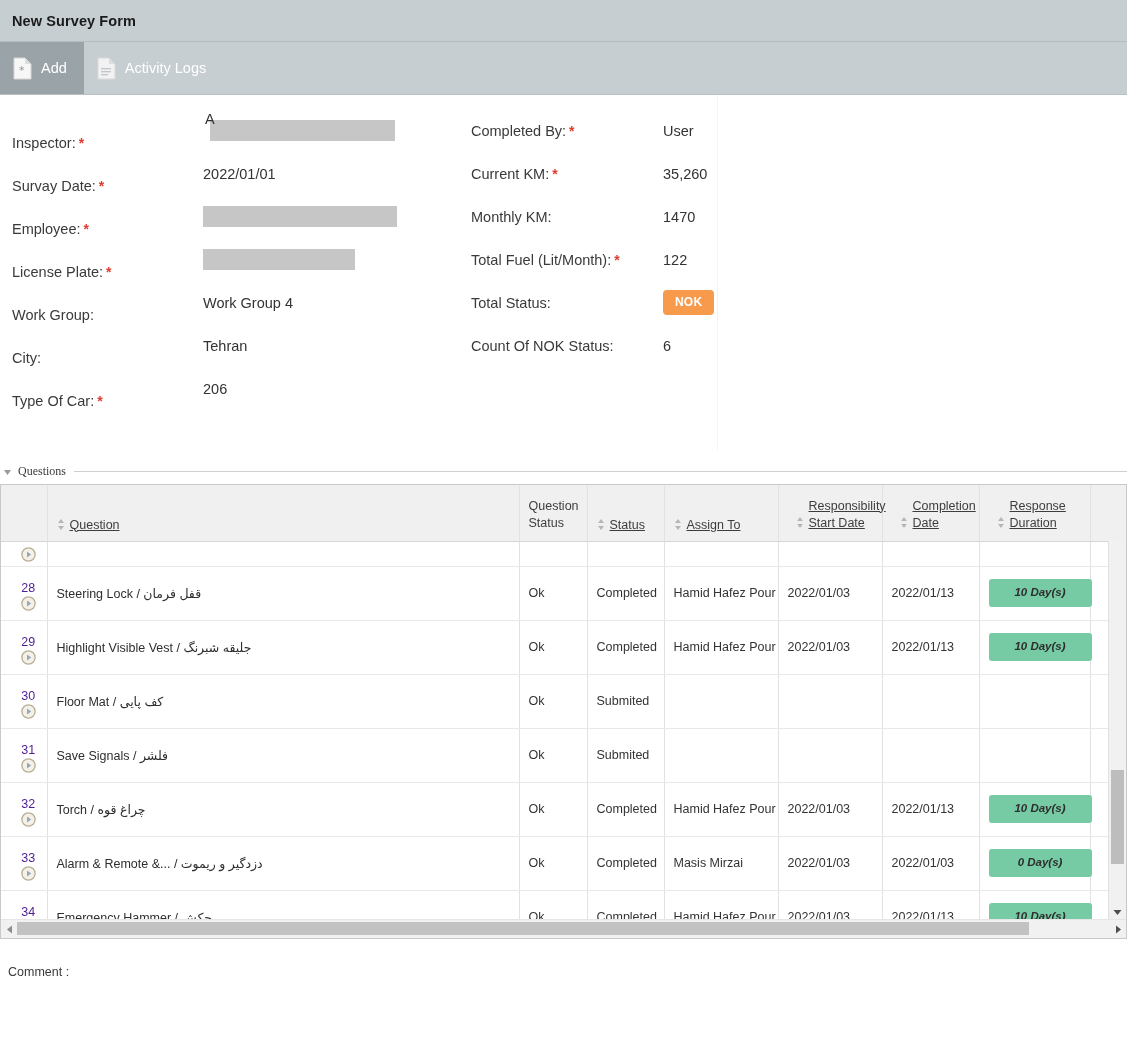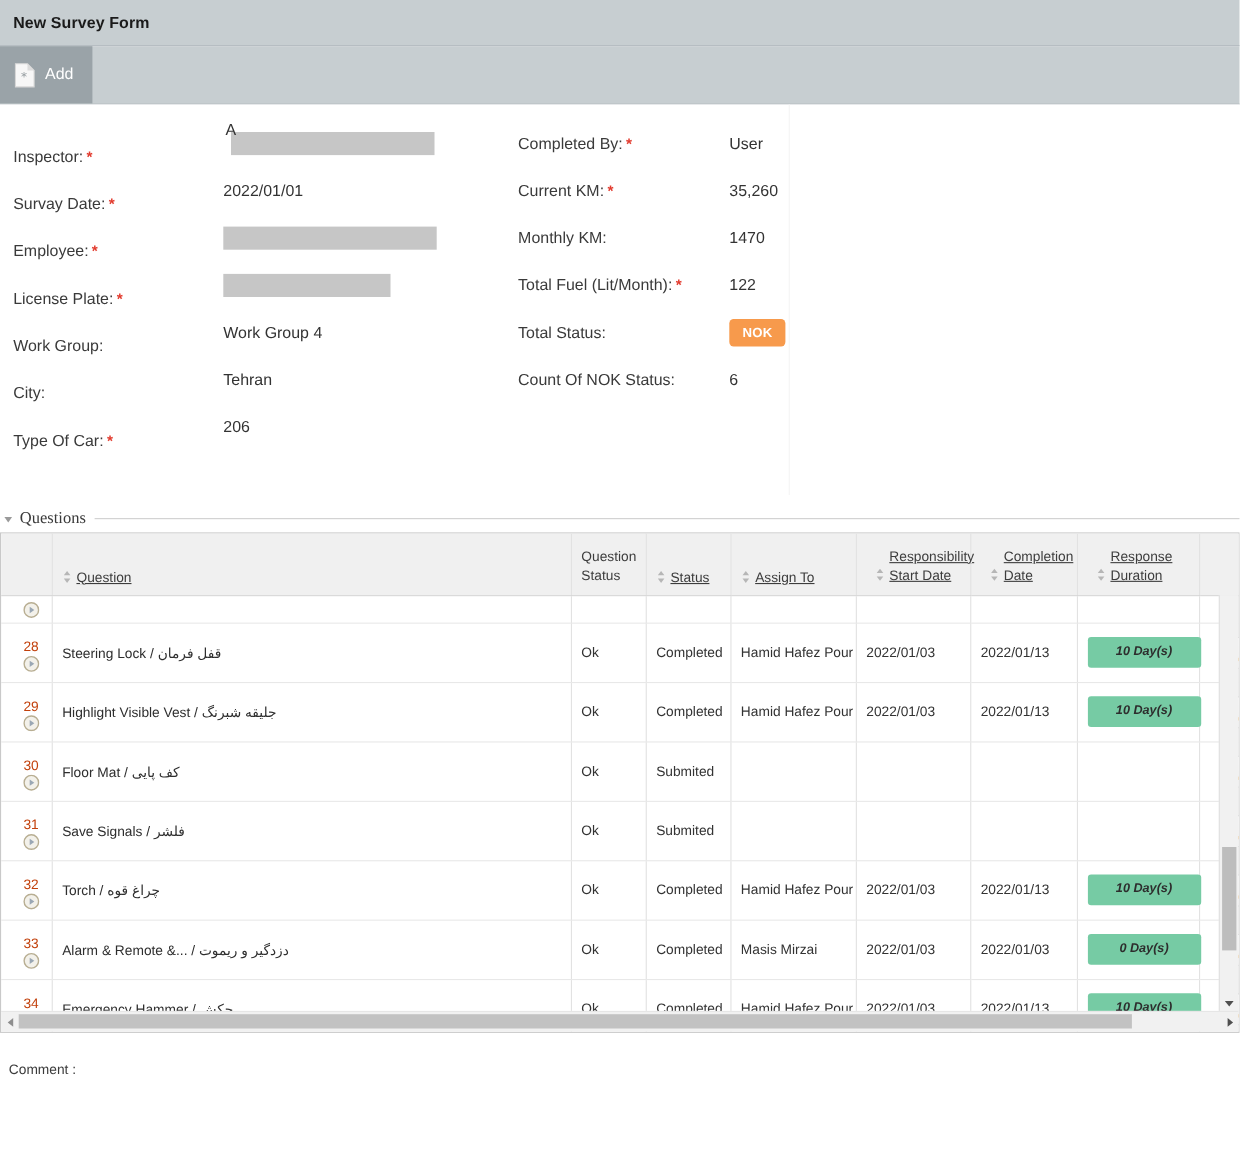--- a/index.html
+++ b/index.html
@@ -154,21 +154,21 @@
     align-items: center;
     height: 26px;
     padding-left: 2px;
   }
   .legend-caret {
     width: 11px; height: 11px;
     margin-right: 5px;
     flex: 0 0 auto;
   }
   .legend-text {
-    font-size: 15px;
+    font-size: 12px;
     color: #3a3a3a;
     font-family: "Liberation Serif","DejaVu Serif", serif;
     padding-right: 8px;
     white-space: nowrap;
   }
   .legend-line {
     flex: 1 1 auto;
     height: 1px;
     background: #cfcfcf;
   }
@@ -254,21 +254,21 @@
   tbody tr.partial td { height: 25px; }
 
   td.cell-exp {
     padding: 0;
     text-align: center;
     vertical-align: top;
     position: relative;
   }
   .rownum {
     font-size: 12.5px;
-    color: #c2410c;
+    color: #4c1d95;
     display: block;
     padding-top: 6px;
     text-align: center;
   }
   .exp-icon {
     width: 15px; height: 15px;
     display: block;
     margin: 1px auto 0;
   }
   .q-text {
@@ -386,20 +386,32 @@
 <div class="toolbar">
   <div class="tab active">
     <span class="doc-icon">
       <svg width="19" height="23" viewBox="0 0 19 23">
         <path d="M1 1 h11 l6 6 v15 h-17 z" fill="#f7f7f7" stroke="#d7d7d7"></path>
         <path d="M12 1 v6 h6 z" fill="#dcdcdc"></path>
         <text x="6" y="17" font-size="11" fill="#8f979b" font-family="DejaVu Sans">*</text>
       </svg>
     </span>
     <span>Add</span>
+  </div>
+  <div class="tab">
+    <span class="doc-icon">
+      <svg width="19" height="23" viewBox="0 0 19 23">
+        <path d="M1 1 h11 l6 6 v15 h-17 z" fill="#f2f2f2" stroke="#d9d9d9"></path>
+        <path d="M12 1 v6 h6 z" fill="#dcdcdc"></path>
+        <rect x="4" y="11" width="10" height="1.4" fill="#c2c7ca"></rect>
+        <rect x="4" y="14" width="10" height="1.4" fill="#c2c7ca"></rect>
+        <rect x="4" y="17" width="7" height="1.4" fill="#c2c7ca"></rect>
+      </svg>
+    </span>
+    <span>Activity Logs</span>
   </div>
 </div>
 
 <div class="form-panel">
 
   <div class="form-col left">
 
     <div class="frow">
       <span class="flabel"><span>Inspector:</span><span class="req">*</span></span>
       <span class="fvalue mask-wrap">

